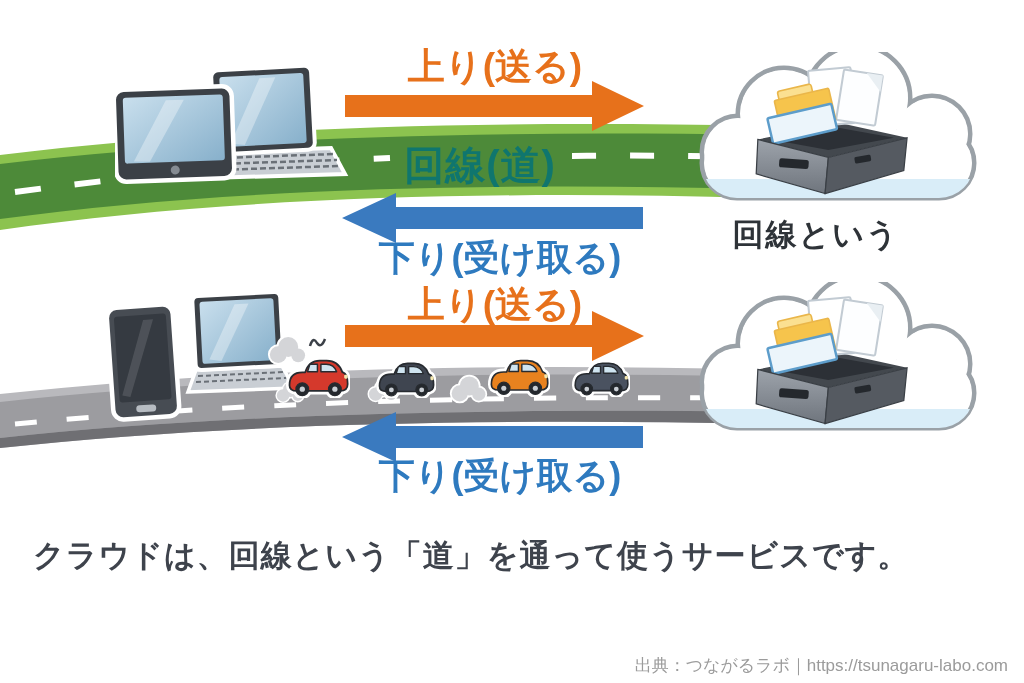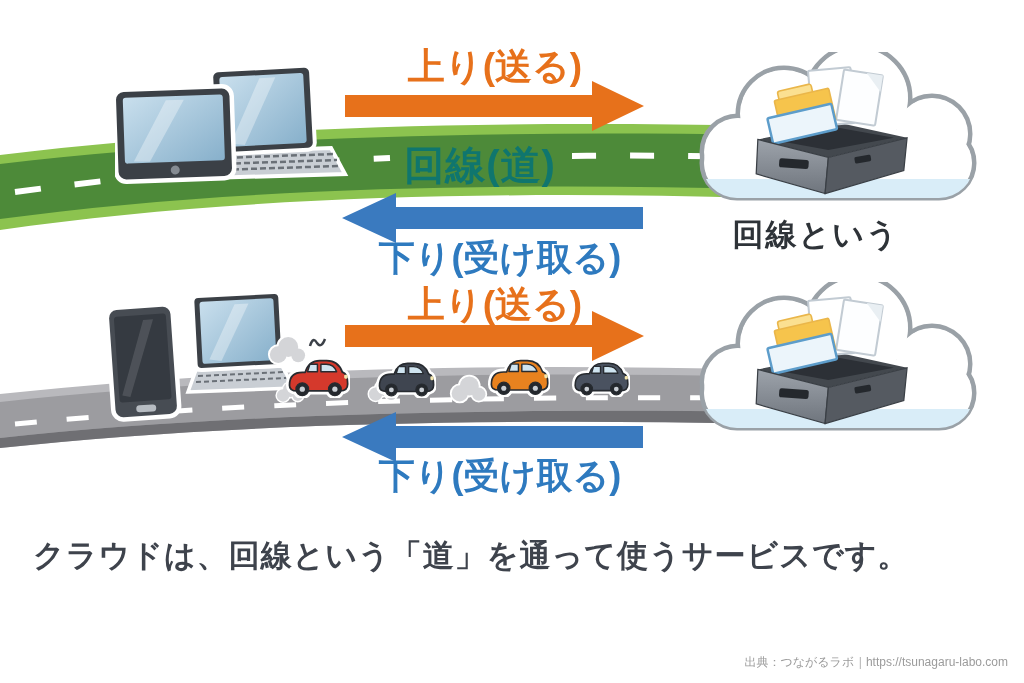--- a/index.html
+++ b/index.html
@@ -6,21 +6,21 @@
   .stage{position:relative;width:1024px;height:683px;background:#ffffff;overflow:hidden;
          font-family:"Liberation Sans","DejaVu Sans",sans-serif;}
   .abs{position:absolute;}
   .lbl{position:absolute;font-weight:bold;text-align:center;white-space:nowrap;z-index:6;}
   .lbl-up{color:#e7711b;font-size:37px;}
   .lbl-down{color:#2e7abf;font-size:36px;text-align:center;}
   .lbl-road{color:#0f766e;font-size:40px;letter-spacing:1px;}
   .lbl-cloud{color:#2e3338;font-size:31px;letter-spacing:2px;}
   .caption{position:absolute;left:0;right:15px;top:527px;color:#3e434c;
            font-weight:bold;font-size:31px;line-height:57px;letter-spacing:1px;z-index:6;margin-left:33px;}
-  .footer{position:absolute;right:16px;top:654px;color:#9b9b9b;font-size:12px;z-index:6;}
+  .footer{position:absolute;right:16px;top:654px;color:#9b9b9b;font-size:17px;z-index:6;}
   .z1{z-index:1}.z2{z-index:2}.z3{z-index:3}.z4{z-index:4}
 </style>
 </head>
 <body>
 
 <div class="stage">
 
   <svg width="0" height="0" style="position:absolute" aria-hidden="true">
     <defs>
       <linearGradient id="gScreen" x1="0" y1="0" x2="1" y2="1">

